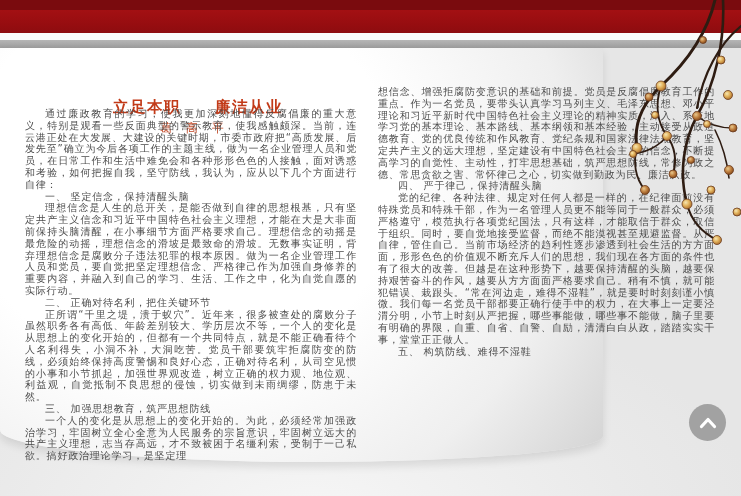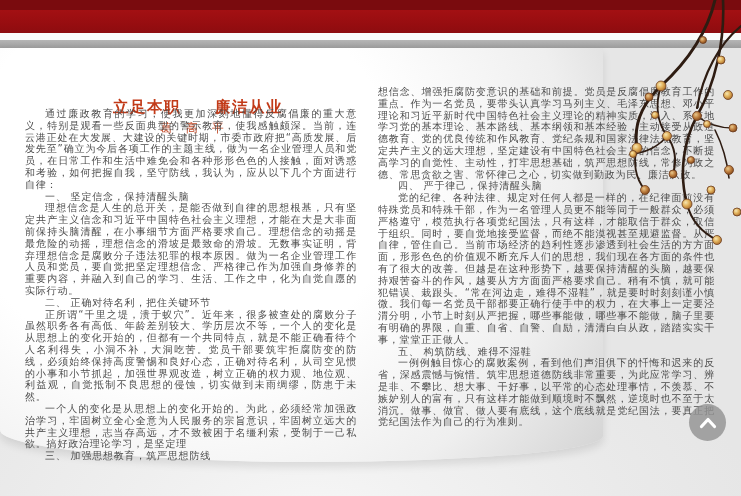--- a/index.html
+++ b/index.html
@@ -60,31 +60,30 @@
     <div class="author">葛 高 平</div>
   </div>
 
   <div class="col col-left">
 
   <p>通过廉政教育的学习，使我更加深刻地懂得反腐倡廉的重大意义，特别是观看一些反面典型的警示教育，使我感触颇深。当前，连云港正处在大发展、大建设的关键时期，市委市政府把“高质发展、后发先至”确立为今后各项工作的主题主线，做为一名企业管理人员和党员，在日常工作和生活中难免会和各种形形色色的人接触，面对诱惑和考验，如何把握自我，坚守防线，我认为，应从以下几个方面进行自律：</p>
       <p>一、 坚定信念，保持清醒头脑</p>
       <p>理想信念是人生的总开关，是能否做到自律的思想根基，只有坚定共产主义信念和习近平中国特色社会主义理想，才能在大是大非面前保持头脑清醒，在小事细节方面严格要求自己。理想信念的动摇是最危险的动摇，理想信念的滑坡是最致命的滑坡。无数事实证明，背弃理想信念是腐败分子违法犯罪的根本原因。做为一名企业管理工作人员和党员，要自觉把坚定理想信念、严格律己作为加强自身修养的重要内容，并融入到自己的学习、生活、工作之中，化为自觉自愿的实际行动。</p>
       <p>二、 正确对待名利，把住关键环节</p>
       <p>正所谓“千里之堤，溃于蚁穴”。近年来，很多被查处的腐败分子虽然职务各有高低、年龄差别较大、学历层次不等，一个人的变化是从思想上的变化开始的，但都有一个共同特点，就是不能正确看待个人名利得失，小洞不补，大洞吃苦。党员干部要筑牢拒腐防变的防线，必须始终保持高度警惕和良好心态，正确对待名利，从司空见惯的小事和小节抓起，加强世界观改造，树立正确的权力观、地位观、利益观，自觉抵制不良思想的侵蚀，切实做到未雨绸缪，防患于未然。</p>
+      <p>三、 加强思想教育，筑严思想防线</p>
       <p>一个人的变化是从思想上的变化开始的。为此，必须经常加强政治学习，牢固树立全心全意为人民服务的宗旨意识，牢固树立远大的共产主义理想，志当存高远，才不致被困于名缰利索，受制于一己私欲。搞好政治理论学习，是坚定理</p>
-      <p>三、 加强思想教育，筑严思想防线</p>
     </div>
 
   <div class="col col-right">
 
   <p class="no-indent">想信念、增强拒腐防变意识的基础和前提。党员是反腐倡廉教育工作的重点。作为一名党员，要带头认真学习马列主义、毛泽东思想、邓小平理论和习近平新时代中国特色社会主义理论的精神实质，深入、系统地学习党的基本理论、基本路线、基本纲领和基本经验，主动接受从政道德教育、党的优良传统和作风教育、党纪条规和国家法律法规教育，坚定共产主义的远大理想，坚定建设有中国特色社会主义的信念，不断提高学习的自觉性、主动性，打牢思想基础，筑严思想防线，常修为政之德、常思贪欲之害、常怀律己之心，切实做到勤政为民、廉洁从政。</p>
       <p>四、 严于律己，保持清醒头脑</p>
       <p>党的纪律、各种法律、规定对任何人都是一样的，在纪律面前没有特殊党员和特殊干部，作为一名管理人员更不能等同于一般群众，必须严格遵守，模范执行各项党纪国法，只有这样，才能取信于群众，取信于组织。同时，要自觉地接受监督，而绝不能漠视甚至规避监督。从严自律，管住自己。当前市场经济的趋利性逐步渗透到社会生活的方方面面，形形色色的价值观不断充斥人们的思想，我们现在各方面的条件也有了很大的改善。但越是在这种形势下，越要保持清醒的头脑，越要保持艰苦奋斗的作风，越要从方方面面严格要求自己。稍有不慎，就可能犯错误、栽跟头。“常在河边走，难得不湿鞋”，就是要时时刻刻谨小慎微。我们每一名党员干部都要正确行使手中的权力，在大事上一定要泾渭分明，小节上时刻从严把握，哪些事能做，哪些事不能做，脑子里要有明确的界限，自重、自省、自警、自励，清清白白从政，踏踏实实干事，堂堂正正做人。</p>
       <p>五、 构筑防线、难得不湿鞋</p>
-      <p>一例例触目惊心的腐败案例，看到他们声泪俱下的忏悔和迟来的反省，深感震憾与惋惜。筑牢思想道德防线非常重要，为此应常学习、辨是非、不攀比、想大事、干好事，以平常的心态处理事情，不羡慕、不嫉妒别人的富有，只有这样才能做到顺境时不飘然，逆境时也不至于太消沉。做事、做官、做人要有底线，这个底线就是党纪国法，要真正把党纪国法作为自己的行为准则。</p>
     </div>
 
   <svg class="branch" viewBox="0 0 138 255" xmlns="http://www.w3.org/2000/svg">
     <defs>
       <radialGradient id="berry" cx="38%" cy="35%" r="70%">
         <stop offset="0%" stop-color="#f6e6b2"></stop>
         <stop offset="45%" stop-color="#e3b45f"></stop>
         <stop offset="100%" stop-color="#a96a28"></stop>
       </radialGradient>
       <radialGradient id="berry2" cx="38%" cy="35%" r="70%">

